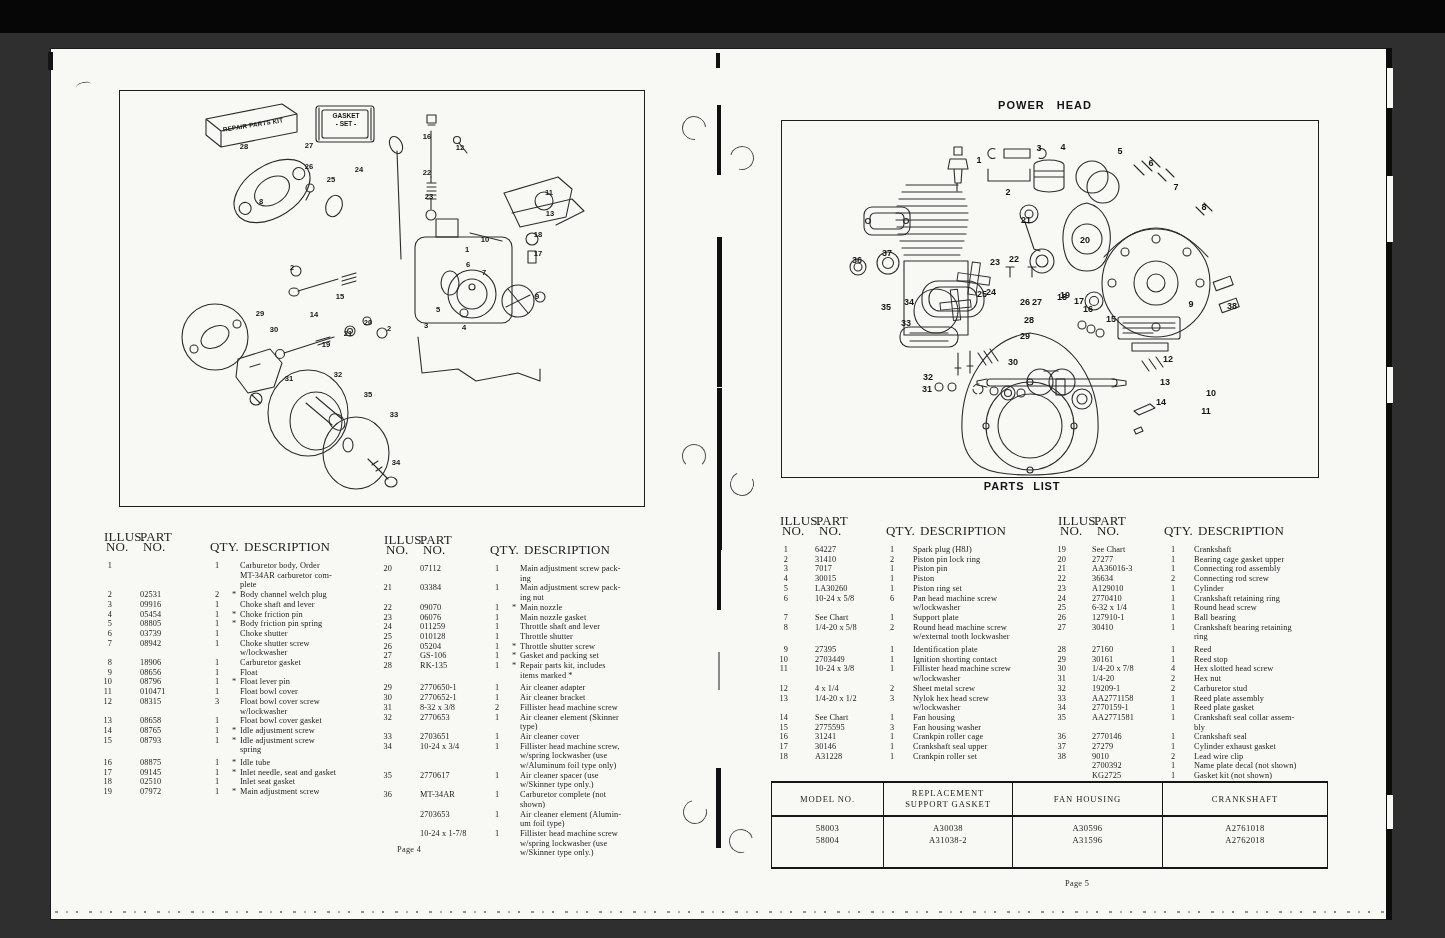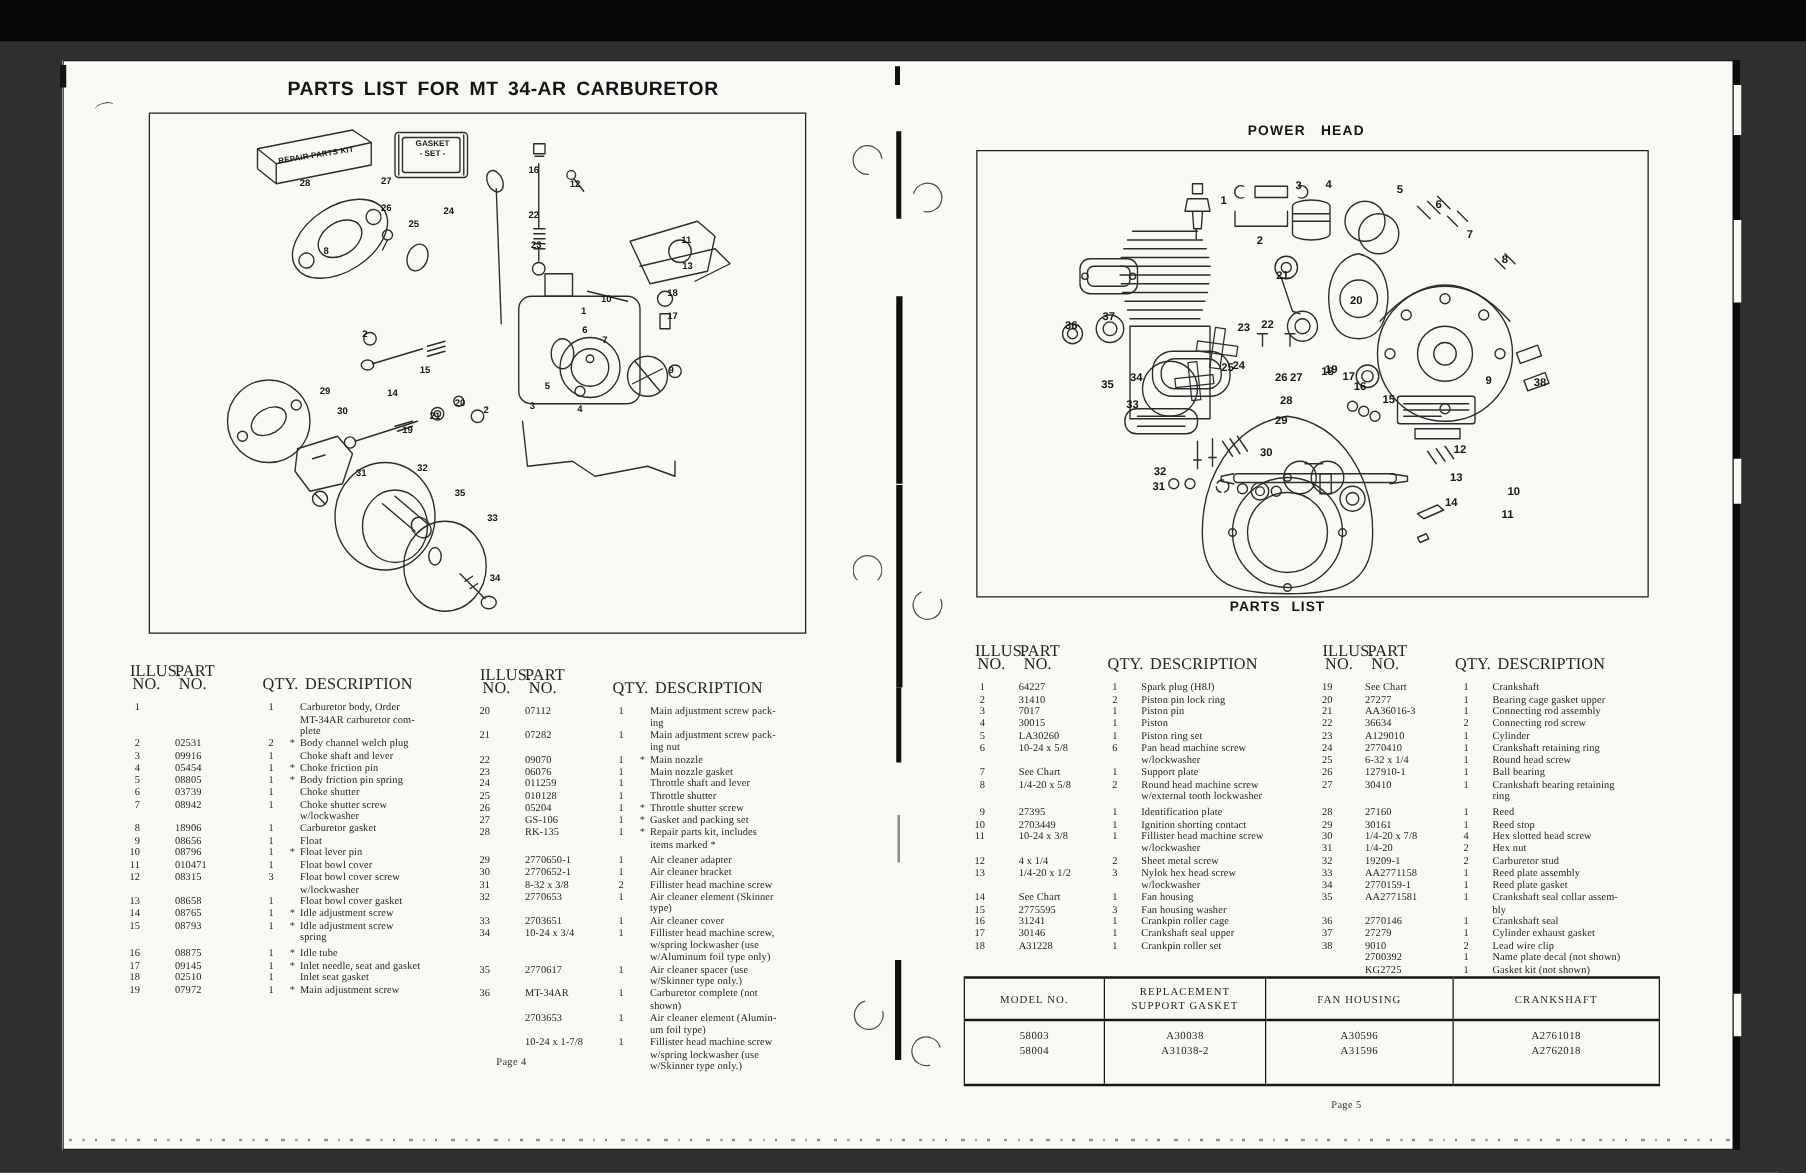--- a/index.html
+++ b/index.html
@@ -92,21 +92,20 @@
   <div class="abs hole" style="left:729px;top:829px;border-top-color:transparent;transform:rotate(120deg);"></div>
 
   <div class="abs redge" style="left:1386px;top:48px;width:6px;height:872px;"></div>
   <div class="abs rnotch" style="left:1387px;top:68px;width:6px;height:40px;"></div>
   <div class="abs rnotch" style="left:1387px;top:176px;width:6px;height:66px;"></div>
   <div class="abs rnotch" style="left:1387px;top:367px;width:6px;height:36px;"></div>
   <div class="abs rnotch" style="left:1387px;top:795px;width:6px;height:34px;"></div>
 
   <div class="abs speckle" style="left:55px;top:911px;width:1330px;"></div>
 
-  <div class="abs title t-left">PARTS LIST FOR MT 34-AR CARBURETOR</div>
 
   <div class="abs dbox d-left" id="d-left">
     <svg width="524" height="415" viewBox="0 0 524 415">
       <g stroke="#2c2c2c" fill="none" stroke-width="1.1" stroke-linecap="round" stroke-linejoin="round">
         <path d="M86,28 L162,13 L177,23 L177,41 L101,56 L86,44 Z M86,28 L101,40 L177,23 M101,40 L101,56"></path>
         <rect x="196" y="15" width="58" height="36" rx="3"></rect>
         <rect x="202" y="19" width="46" height="28" rx="2"></rect>
         <path d="M199,17 L199,49 M251,17 L251,49"></path>
         <g transform="rotate(-33 152 100)">
           <ellipse cx="152" cy="100" rx="42" ry="26"></ellipse>
@@ -373,21 +372,21 @@
       <div class="prow">
         <span class="c-illus">20</span>
         <span class="c-part">07112</span>
         <span class="c-qty">1</span>
         <span class="c-star"></span>
         <span class="c-desc">Main adjustment screw pack-
 ing</span>
       </div>
       <div class="prow">
         <span class="c-illus">21</span>
-        <span class="c-part">07282</span>
+        <span class="c-part">03384</span>
         <span class="c-qty">1</span>
         <span class="c-star"></span>
         <span class="c-desc">Main adjustment screw pack-
 ing nut</span>
       </div>
       <div class="prow">
         <span class="c-illus">22</span>
         <span class="c-part">09070</span>
         <span class="c-qty">1</span>
         <span class="c-star">*</span>

